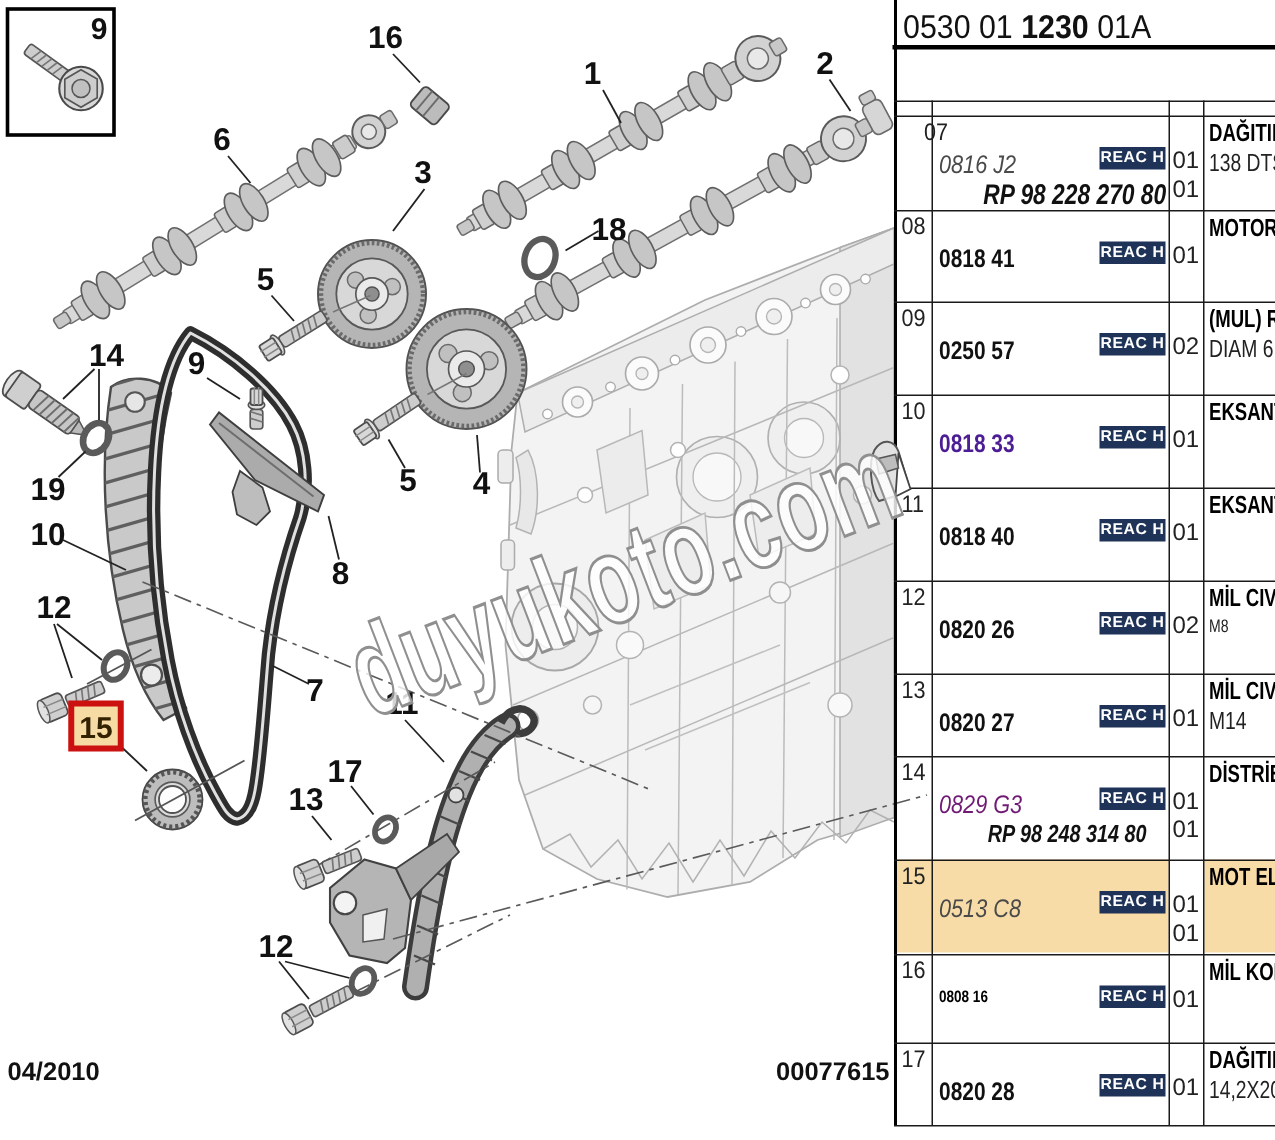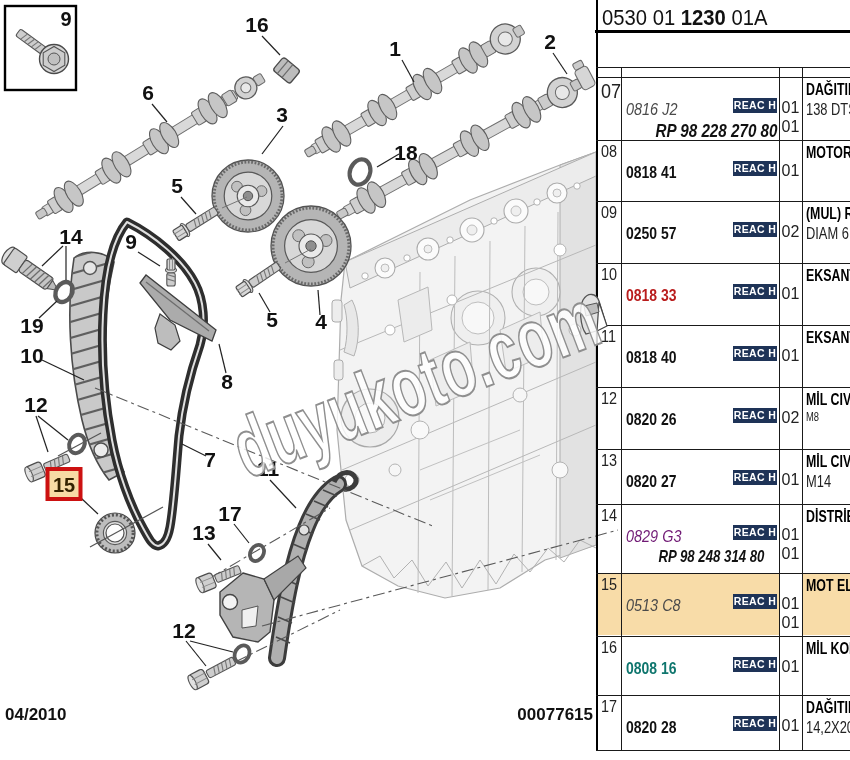--- a/index.html
+++ b/index.html
@@ -369,41 +369,41 @@
     <div style="position:absolute;left:595.5px;top:201px;width:254.5px;height:1.2px;background:#1a1a1a;"></div>
     <div style="position:absolute;left:595.5px;top:263px;width:254.5px;height:1.2px;background:#1a1a1a;"></div>
     <div style="position:absolute;left:595.5px;top:325px;width:254.5px;height:1.2px;background:#1a1a1a;"></div>
     <div style="position:absolute;left:595.5px;top:387px;width:254.5px;height:1.2px;background:#1a1a1a;"></div>
     <div style="position:absolute;left:595.5px;top:449px;width:254.5px;height:1.2px;background:#1a1a1a;"></div>
     <div style="position:absolute;left:595.5px;top:504px;width:254.5px;height:1.2px;background:#1a1a1a;"></div>
     <div style="position:absolute;left:595.5px;top:573px;width:254.5px;height:1.2px;background:#1a1a1a;"></div>
     <div style="position:absolute;left:595.5px;top:636px;width:254.5px;height:1.2px;background:#1a1a1a;"></div>
     <div style="position:absolute;left:595.5px;top:695px;width:254.5px;height:1.2px;background:#1a1a1a;"></div>
     <div style="position:absolute;left:595.5px;top:750px;width:254.5px;height:1.2px;background:#1a1a1a;"></div>
-    <div style="position:absolute;left:601.0px;top:79.5px;font-size:20px;color:#222;"><span style="display:inline-block;transform:scaleX(0.9);transform-origin:0 50%;white-space:nowrap;">07</span></div>
+    <div style="position:absolute;left:616px;top:79.5px;font-size:16px;color:#222;"><span style="display:inline-block;transform:scaleX(0.9);transform-origin:0 50%;white-space:nowrap;">07</span></div>
     <div style="position:absolute;left:626px;top:99.5px;font-size:17px;font-style:italic;color:#4a4a4a;white-space:nowrap;"><span style="display:inline-block;transform:scaleX(0.85);transform-origin:0 50%;white-space:nowrap;">0816 J2</span></div>
     <div style="position:absolute;left:733px;top:97.5px;width:44px;height:15px;background:#1e3357;color:#fff;font-size:10.5px;font-weight:bold;text-align:center;line-height:15px;letter-spacing:0.4px;">REAC H</div>
     <div style="position:absolute;left:780px;top:98.5px;width:21px;text-align:center;font-size:16px;color:#222;">01</div>
     <div style="position:absolute;left:620px;top:119.5px;width:157px;text-align:right;font-size:19px;font-weight:bold;font-style:italic;color:#111;white-space:nowrap;"><span style="display:inline-block;transform:scaleX(0.8);transform-origin:100% 50%;white-space:nowrap;">RP 98 228 270 80</span></div>
     <div style="position:absolute;left:780px;top:117.5px;width:21px;text-align:center;font-size:16px;color:#222;">01</div>
     <div style="position:absolute;left:806px;top:79.5px;font-size:16.5px;font-weight:bold;color:#000;white-space:nowrap;"><span style="display:inline-block;transform:scaleX(0.75);transform-origin:0 50%;white-space:nowrap;">DAĞITIM</span></div>
     <div style="position:absolute;left:806px;top:99.5px;font-size:16.5px;color:#222;white-space:nowrap;"><span style="display:inline-block;transform:scaleX(0.78);transform-origin:0 50%;white-space:nowrap;">138 DTS</span></div>
     <div style="position:absolute;left:601.0px;top:143px;font-size:16px;color:#222;"><span style="display:inline-block;transform:scaleX(0.9);transform-origin:0 50%;white-space:nowrap;">08</span></div>
     <div style="position:absolute;left:626px;top:163px;font-size:17px;font-weight:bold;color:#111;white-space:nowrap;"><span style="display:inline-block;transform:scaleX(0.82);transform-origin:0 50%;white-space:nowrap;">0818 41</span></div>
     <div style="position:absolute;left:733px;top:161px;width:44px;height:15px;background:#1e3357;color:#fff;font-size:10.5px;font-weight:bold;text-align:center;line-height:15px;letter-spacing:0.4px;">REAC H</div>
     <div style="position:absolute;left:780px;top:162px;width:21px;text-align:center;font-size:16px;color:#222;">01</div>
     <div style="position:absolute;left:806px;top:143px;font-size:16.5px;font-weight:bold;color:#000;white-space:nowrap;"><span style="display:inline-block;transform:scaleX(0.75);transform-origin:0 50%;white-space:nowrap;">MOTOR K</span></div>
     <div style="position:absolute;left:601.0px;top:204px;font-size:16px;color:#222;"><span style="display:inline-block;transform:scaleX(0.9);transform-origin:0 50%;white-space:nowrap;">09</span></div>
     <div style="position:absolute;left:626px;top:224px;font-size:17px;font-weight:bold;color:#111;white-space:nowrap;"><span style="display:inline-block;transform:scaleX(0.82);transform-origin:0 50%;white-space:nowrap;">0250 57</span></div>
     <div style="position:absolute;left:733px;top:222px;width:44px;height:15px;background:#1e3357;color:#fff;font-size:10.5px;font-weight:bold;text-align:center;line-height:15px;letter-spacing:0.4px;">REAC H</div>
     <div style="position:absolute;left:780px;top:223px;width:21px;text-align:center;font-size:16px;color:#222;">02</div>
     <div style="position:absolute;left:806px;top:204px;font-size:16.5px;font-weight:bold;color:#000;white-space:nowrap;"><span style="display:inline-block;transform:scaleX(0.75);transform-origin:0 50%;white-space:nowrap;">(MUL) RO</span></div>
     <div style="position:absolute;left:806px;top:224px;font-size:16.5px;color:#222;white-space:nowrap;"><span style="display:inline-block;transform:scaleX(0.78);transform-origin:0 50%;white-space:nowrap;">DIAM 6 C</span></div>
     <div style="position:absolute;left:601.0px;top:266px;font-size:16px;color:#222;"><span style="display:inline-block;transform:scaleX(0.9);transform-origin:0 50%;white-space:nowrap;">10</span></div>
-    <div style="position:absolute;left:626px;top:286px;font-size:17px;font-weight:bold;color:#b91c1c;white-space:nowrap;"><span style="display:inline-block;transform:scaleX(0.82);transform-origin:0 50%;white-space:nowrap;">0818 33</span></div>
+    <div style="position:absolute;left:626px;top:286px;font-size:17px;font-weight:bold;color:#4c1d95;white-space:nowrap;"><span style="display:inline-block;transform:scaleX(0.82);transform-origin:0 50%;white-space:nowrap;">0818 33</span></div>
     <div style="position:absolute;left:733px;top:284px;width:44px;height:15px;background:#1e3357;color:#fff;font-size:10.5px;font-weight:bold;text-align:center;line-height:15px;letter-spacing:0.4px;">REAC H</div>
     <div style="position:absolute;left:780px;top:285px;width:21px;text-align:center;font-size:16px;color:#222;">01</div>
     <div style="position:absolute;left:806px;top:266px;font-size:16.5px;font-weight:bold;color:#000;white-space:nowrap;"><span style="display:inline-block;transform:scaleX(0.75);transform-origin:0 50%;white-space:nowrap;">EKSANTR</span></div>
     <div style="position:absolute;left:601.0px;top:328px;font-size:16px;color:#222;"><span style="display:inline-block;transform:scaleX(0.9);transform-origin:0 50%;white-space:nowrap;">11</span></div>
     <div style="position:absolute;left:626px;top:348px;font-size:17px;font-weight:bold;color:#111;white-space:nowrap;"><span style="display:inline-block;transform:scaleX(0.82);transform-origin:0 50%;white-space:nowrap;">0818 40</span></div>
     <div style="position:absolute;left:733px;top:346px;width:44px;height:15px;background:#1e3357;color:#fff;font-size:10.5px;font-weight:bold;text-align:center;line-height:15px;letter-spacing:0.4px;">REAC H</div>
     <div style="position:absolute;left:780px;top:347px;width:21px;text-align:center;font-size:16px;color:#222;">01</div>
     <div style="position:absolute;left:806px;top:328px;font-size:16.5px;font-weight:bold;color:#000;white-space:nowrap;"><span style="display:inline-block;transform:scaleX(0.75);transform-origin:0 50%;white-space:nowrap;">EKSANTR</span></div>
     <div style="position:absolute;left:601.0px;top:390px;font-size:16px;color:#222;"><span style="display:inline-block;transform:scaleX(0.9);transform-origin:0 50%;white-space:nowrap;">12</span></div>
     <div style="position:absolute;left:626px;top:410px;font-size:17px;font-weight:bold;color:#111;white-space:nowrap;"><span style="display:inline-block;transform:scaleX(0.82);transform-origin:0 50%;white-space:nowrap;">0820 26</span></div>
@@ -424,21 +424,21 @@
     <div style="position:absolute;left:620px;top:547px;width:157px;text-align:center;font-size:16.5px;font-weight:bold;font-style:italic;color:#111;white-space:nowrap;"><span style="display:inline-block;transform:scaleX(0.8);transform-origin:100% 50%;white-space:nowrap;">RP 98 248 314 80</span></div>
     <div style="position:absolute;left:780px;top:545px;width:21px;text-align:center;font-size:16px;color:#222;">01</div>
     <div style="position:absolute;left:806px;top:507px;font-size:16.5px;font-weight:bold;color:#000;white-space:nowrap;"><span style="display:inline-block;transform:scaleX(0.75);transform-origin:0 50%;white-space:nowrap;">DİSTRİBÜ</span></div>
     <div style="position:absolute;left:601.0px;top:576px;font-size:16px;color:#222;"><span style="display:inline-block;transform:scaleX(0.9);transform-origin:0 50%;white-space:nowrap;">15</span></div>
     <div style="position:absolute;left:626px;top:596px;font-size:17px;font-style:italic;color:#4a4a4a;white-space:nowrap;"><span style="display:inline-block;transform:scaleX(0.85);transform-origin:0 50%;white-space:nowrap;">0513 C8</span></div>
     <div style="position:absolute;left:733px;top:594px;width:44px;height:15px;background:#1e3357;color:#fff;font-size:10.5px;font-weight:bold;text-align:center;line-height:15px;letter-spacing:0.4px;">REAC H</div>
     <div style="position:absolute;left:780px;top:595px;width:21px;text-align:center;font-size:16px;color:#222;">01</div>
     <div style="position:absolute;left:780px;top:614px;width:21px;text-align:center;font-size:16px;color:#222;">01</div>
     <div style="position:absolute;left:806px;top:576px;font-size:16.5px;font-weight:bold;color:#000;white-space:nowrap;"><span style="display:inline-block;transform:scaleX(0.75);transform-origin:0 50%;white-space:nowrap;">MOT ELE</span></div>
     <div style="position:absolute;left:601.0px;top:639px;font-size:16px;color:#222;"><span style="display:inline-block;transform:scaleX(0.9);transform-origin:0 50%;white-space:nowrap;">16</span></div>
-    <div style="position:absolute;left:626px;top:659px;font-size:17px;font-weight:bold;color:#0f766e;white-space:nowrap;text-decoration:underline;"><span style="display:inline-block;transform:scaleX(0.82);transform-origin:0 50%;white-space:nowrap;">0808 16</span></div>
+    <div style="position:absolute;left:626px;top:659px;font-size:11px;font-weight:bold;color:#000000;white-space:nowrap;text-decoration:underline;"><span style="display:inline-block;transform:scaleX(0.82);transform-origin:0 50%;white-space:nowrap;">0808 16</span></div>
     <div style="position:absolute;left:733px;top:657px;width:44px;height:15px;background:#1e3357;color:#fff;font-size:10.5px;font-weight:bold;text-align:center;line-height:15px;letter-spacing:0.4px;">REAC H</div>
     <div style="position:absolute;left:780px;top:658px;width:21px;text-align:center;font-size:16px;color:#222;">01</div>
     <div style="position:absolute;left:806px;top:639px;font-size:16.5px;font-weight:bold;color:#000;white-space:nowrap;"><span style="display:inline-block;transform:scaleX(0.75);transform-origin:0 50%;white-space:nowrap;">MİL KORU</span></div>
     <div style="position:absolute;left:601.0px;top:698px;font-size:16px;color:#222;"><span style="display:inline-block;transform:scaleX(0.9);transform-origin:0 50%;white-space:nowrap;">17</span></div>
     <div style="position:absolute;left:626px;top:718px;font-size:17px;font-weight:bold;color:#111;white-space:nowrap;"><span style="display:inline-block;transform:scaleX(0.82);transform-origin:0 50%;white-space:nowrap;">0820 28</span></div>
     <div style="position:absolute;left:733px;top:716px;width:44px;height:15px;background:#1e3357;color:#fff;font-size:10.5px;font-weight:bold;text-align:center;line-height:15px;letter-spacing:0.4px;">REAC H</div>
     <div style="position:absolute;left:780px;top:717px;width:21px;text-align:center;font-size:16px;color:#222;">01</div>
     <div style="position:absolute;left:806px;top:698px;font-size:16.5px;font-weight:bold;color:#000;white-space:nowrap;"><span style="display:inline-block;transform:scaleX(0.75);transform-origin:0 50%;white-space:nowrap;">DAĞITIM</span></div>
     <div style="position:absolute;left:806px;top:718px;font-size:16.5px;color:#222;white-space:nowrap;"><span style="display:inline-block;transform:scaleX(0.78);transform-origin:0 50%;white-space:nowrap;">14,2X20</span></div>
 <svg width="850" height="760" viewBox="0 0 850 760" style="position:absolute;left:0;top:0;z-index:10;pointer-events:none;">

